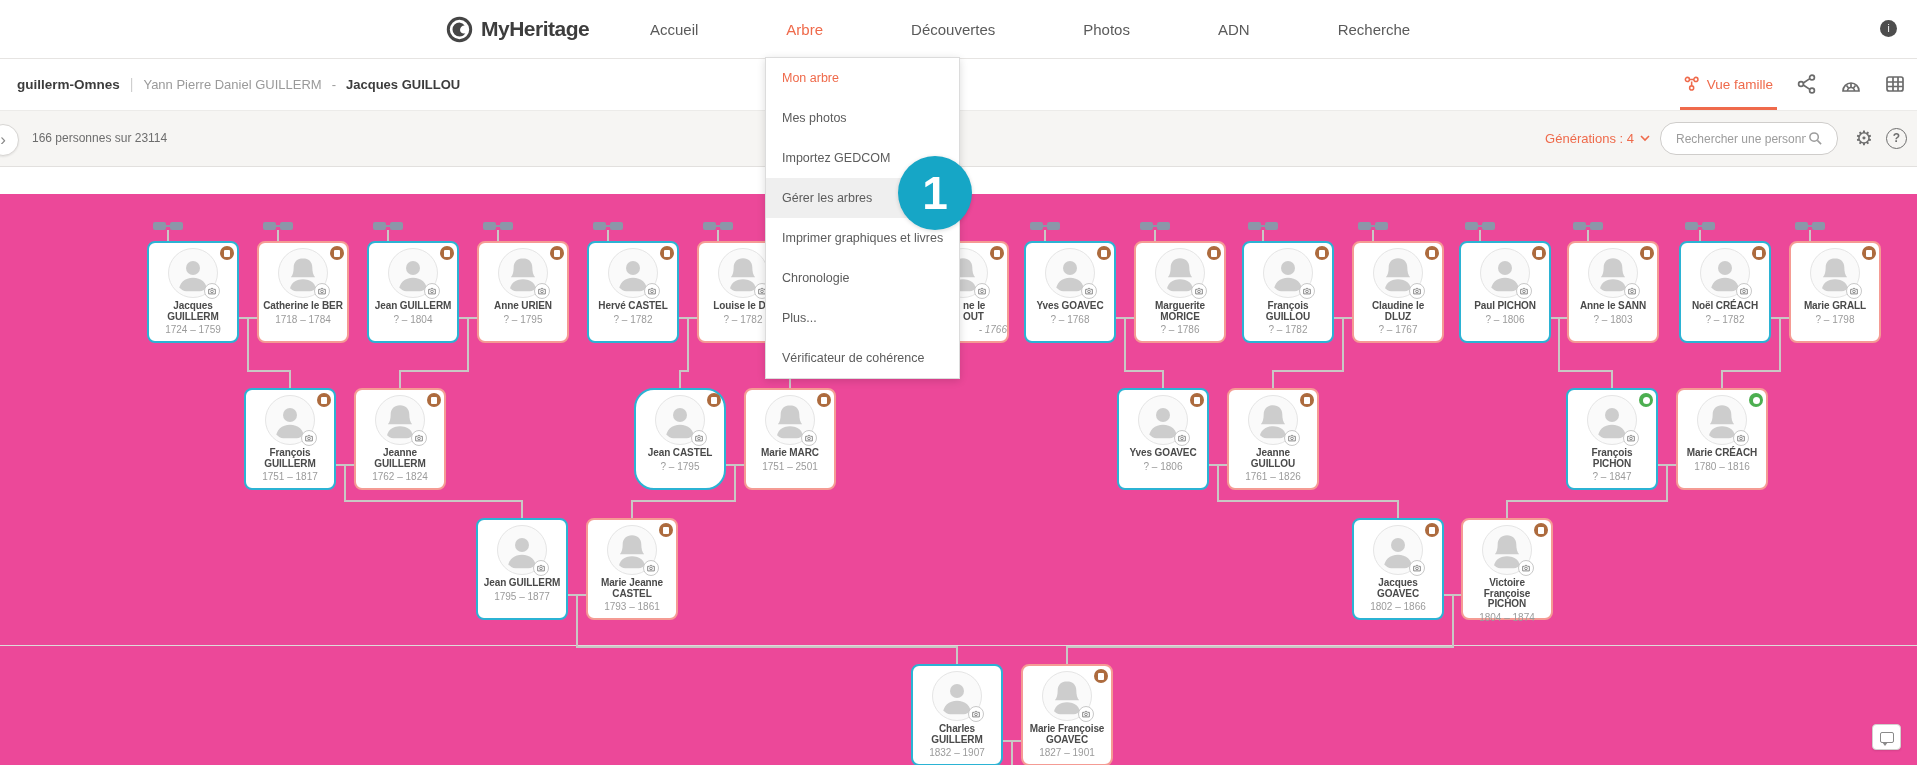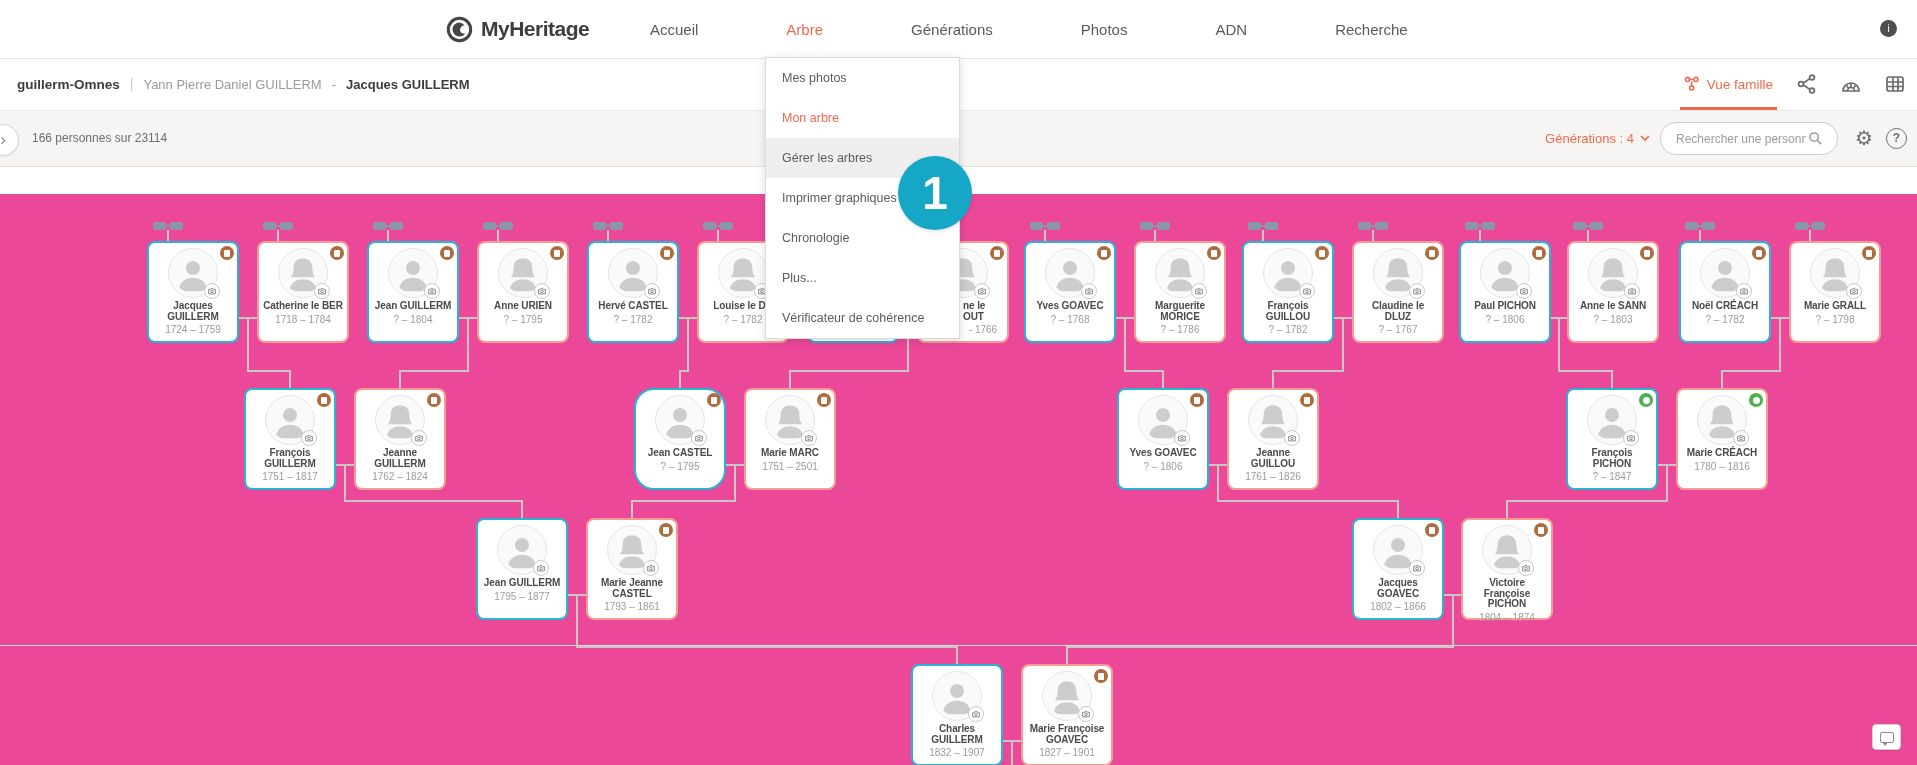--- a/index.html
+++ b/index.html
@@ -66,21 +66,21 @@
   .cam svg{width:10px;height:10px;}
   .badge{position:absolute;right:3px;top:3px;width:14px;height:14px;border-radius:50%;z-index:3;
          display:flex;align-items:center;justify-content:center;}
   .badge.record{background:var(--badge-record);}
   .badge.green{background:var(--badge-green);}
   .badge.record::after{content:"";width:6px;height:7px;background:#fff;border-radius:1px;}
   .badge.green::after{content:"";width:7px;height:7px;background:#fff;border-radius:50%;}
   .p-name{margin-top:58px;text-align:center;font-size:10px;font-weight:bold;color:#4a4a4a;line-height:10.5px;letter-spacing:-.1px;}
   .p-dates{text-align:center;font-size:10px;color:#9b9b9b;margin-top:2px;}
   .card.clipped .p-name{text-align:left;padding-left:44px;}
-  .card.clipped .p-dates{text-align:center;padding-left:40px;}
+  .card.clipped .p-dates{text-align:right;padding-left:40px;font-style:italic;}
   
   .chips{position:absolute;z-index:2;display:flex;gap:4px;align-items:center;cursor:pointer;}
   .chips .chip{width:13px;height:8px;border-radius:2px;background:#8b97a9;}
   .chips .stem{position:absolute;left:50%;top:8px;width:2px;height:11px;background:#c9c7c5;margin-left:-1px;}
   .chips .mid{position:absolute;left:50%;top:3px;width:6px;height:2px;background:#8b97a9;margin-left:-3px;}
   
   .menu{position:absolute;left:765px;top:57px;width:193px;background:#fff;border:1px solid #dcdcdc;
         box-shadow:0 2px 8px rgba(0,0,0,.14);z-index:50;}
   .menu-item{height:40px;line-height:40px;padding-left:16px;font-size:12.5px;color:#5c5c5c;
              white-space:nowrap;cursor:pointer;}
@@ -105,35 +105,35 @@
   <div class="brand">
     <svg width="27" height="27" viewBox="0 0 27 27">
       <circle cx="13.5" cy="13.5" r="11.2" fill="none" stroke="#454545" stroke-width="3"></circle>
       <path d="M13.5 6.5a7 7 0 0 0 0 14c2.6 0 4.7-1.3 5.9-3.3-1.4.6-3.2.4-4.3-.7-1.6-1.6-1.3-4.2.3-5.8.9-.9 2.1-1.3 3.3-1.2A7 7 0 0 0 13.5 6.5z" fill="#454545"></path>
     </svg>
     <span class="brand-text">MyHeritage</span>
   </div>
   <div class="nav-items">
       <div class="nav-item">Accueil</div>
       <div class="nav-item active">Arbre</div>
-      <div class="nav-item">Générations</div>
+      <div class="nav-item">Découvertes</div>
       <div class="nav-item">Photos</div>
       <div class="nav-item">ADN</div>
       <div class="nav-item">Recherche</div>
     </div>
   <div class="nav-dot">i</div>
 </div>
 
 <div class="crumbbar">
   <div class="crumbs">
     <span class="crumb-site">guillerm-Omnes</span>
     <span class="crumb-div">|</span>
     <span class="crumb-root">Yann Pierre Daniel GUILLERM</span>
     <span class="crumb-sep">-</span>
-    <span class="crumb-cur">Jacques GUILLERM</span>
+    <span class="crumb-cur">Jacques GUILLOU</span>
   </div>
   <div class="views">
     <div class="view-family">
       <svg width="17" height="17" viewBox="0 0 20 20" fill="none" stroke="#EF6A4B" stroke-width="1.8">
         <circle cx="4" cy="4" r="2.4"></circle>
           <circle cx="14" cy="4" r="2.4"></circle>
           <circle cx="9" cy="14" r="2.4"></circle>
         <path d="M6.4 4h5.2M9 6.5v5"></path>
       </svg>
       <span>Vue famille</span>
@@ -1004,22 +1004,23 @@
     </div>
     <div class="p-name">
         <div>Marie Françoise</div>
         <div>GOAVEC</div>
       </div>
     <div class="p-dates">1827 – 1901</div>
   </div>
   </div>
 
 <div class="menu">
+    <div class="menu-item orange">Mon arbre</div>
     <div class="menu-item">Mes photos</div>
-    <div class="menu-item orange">Mon arbre</div>
+    <div class="menu-item">Importez GEDCOM</div>
     <div class="menu-item hl">Gérer les arbres</div>
     <div class="menu-item">Imprimer graphiques et livres</div>
     <div class="menu-item">Chronologie</div>
     <div class="menu-item">Plus...</div>
     <div class="menu-item">Vérificateur de cohérence</div>
   </div>
 
 <div class="annot">1</div>
 
 <div class="fab">

